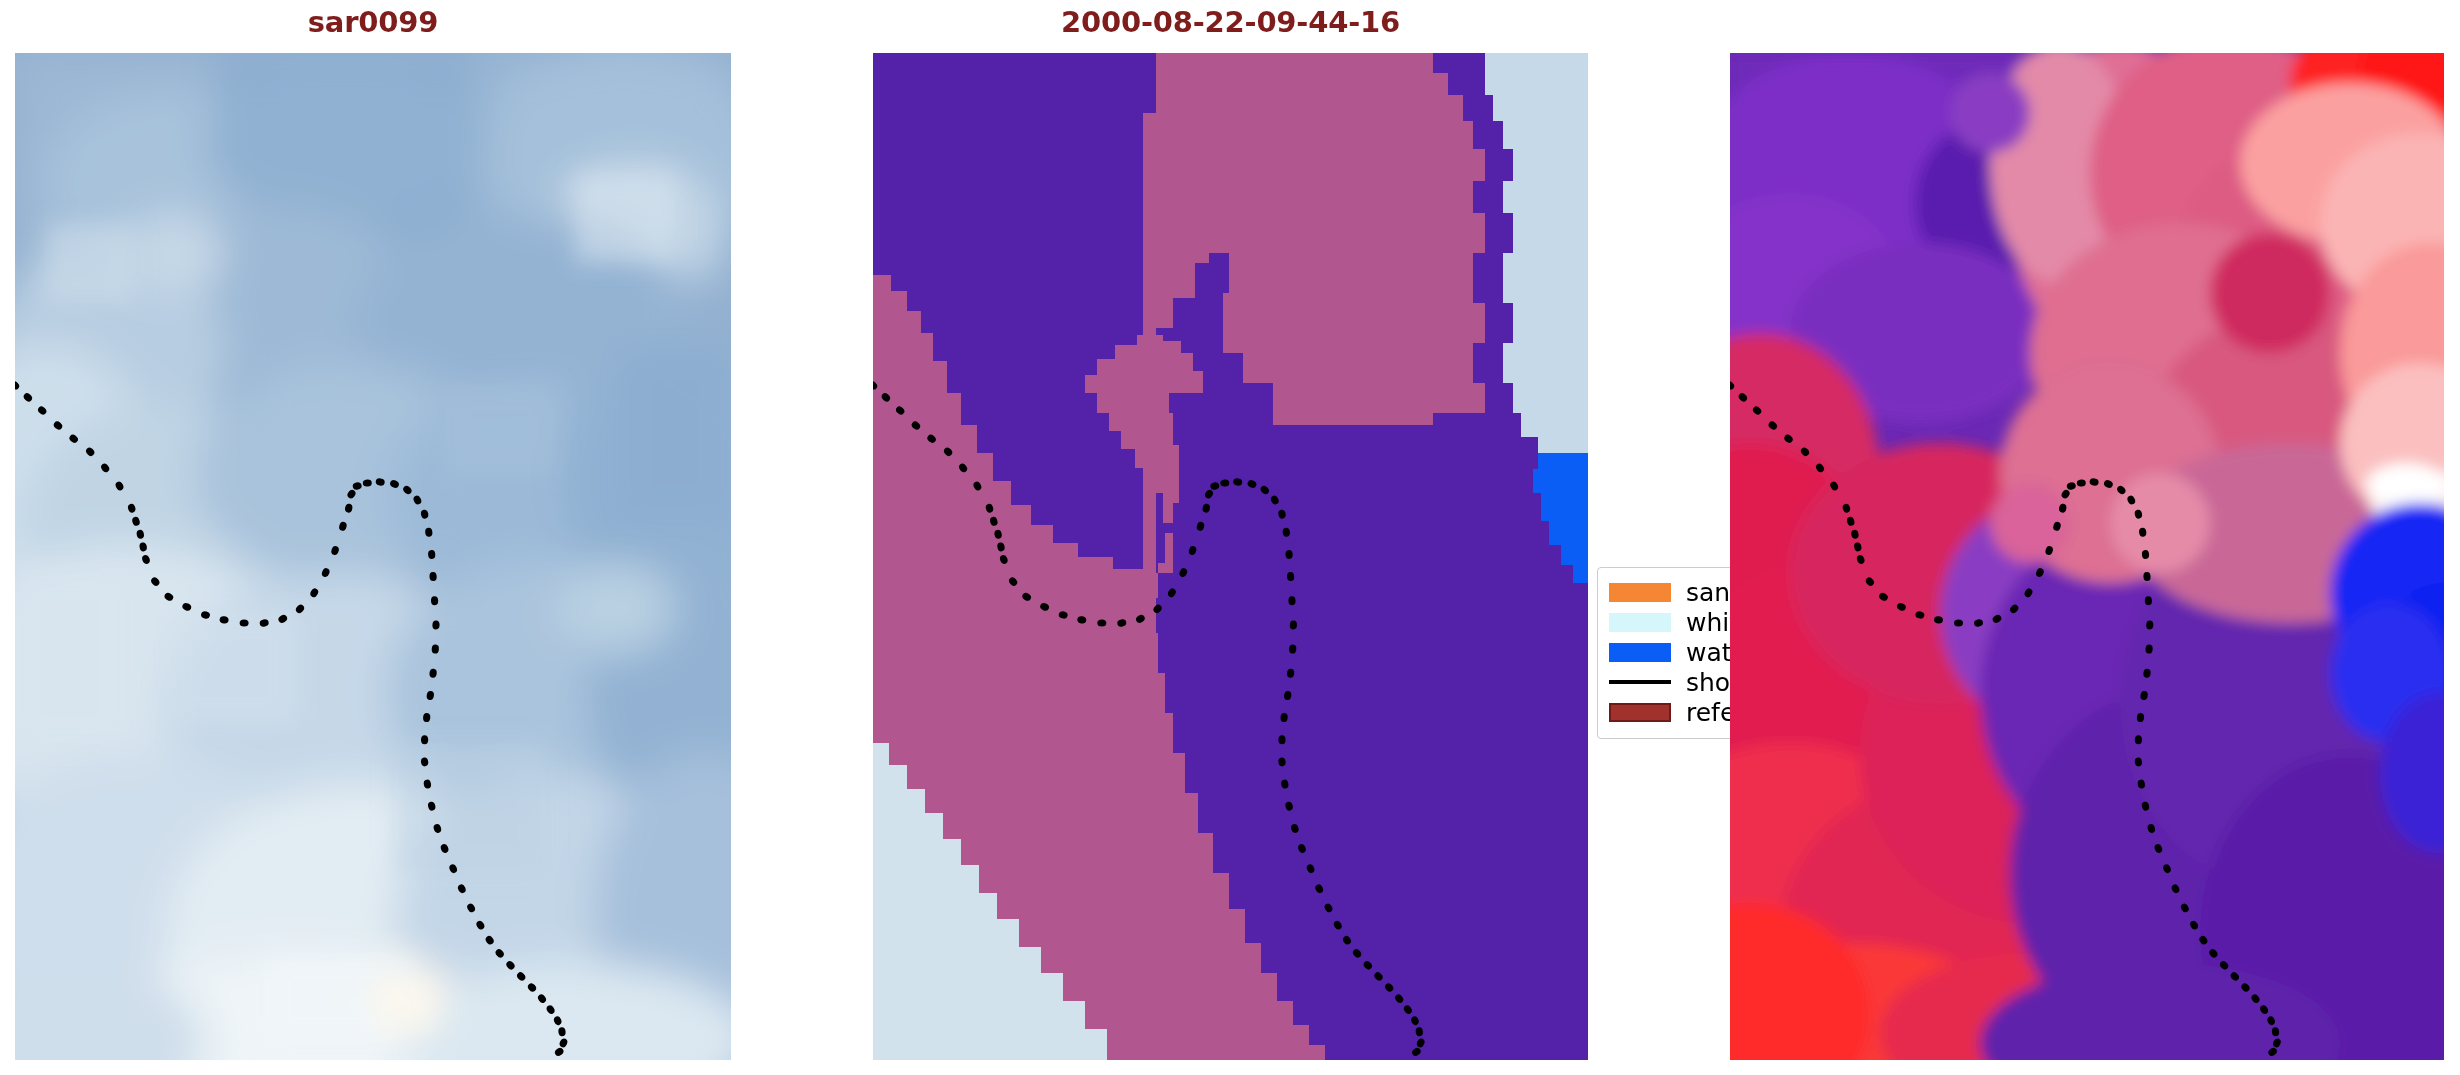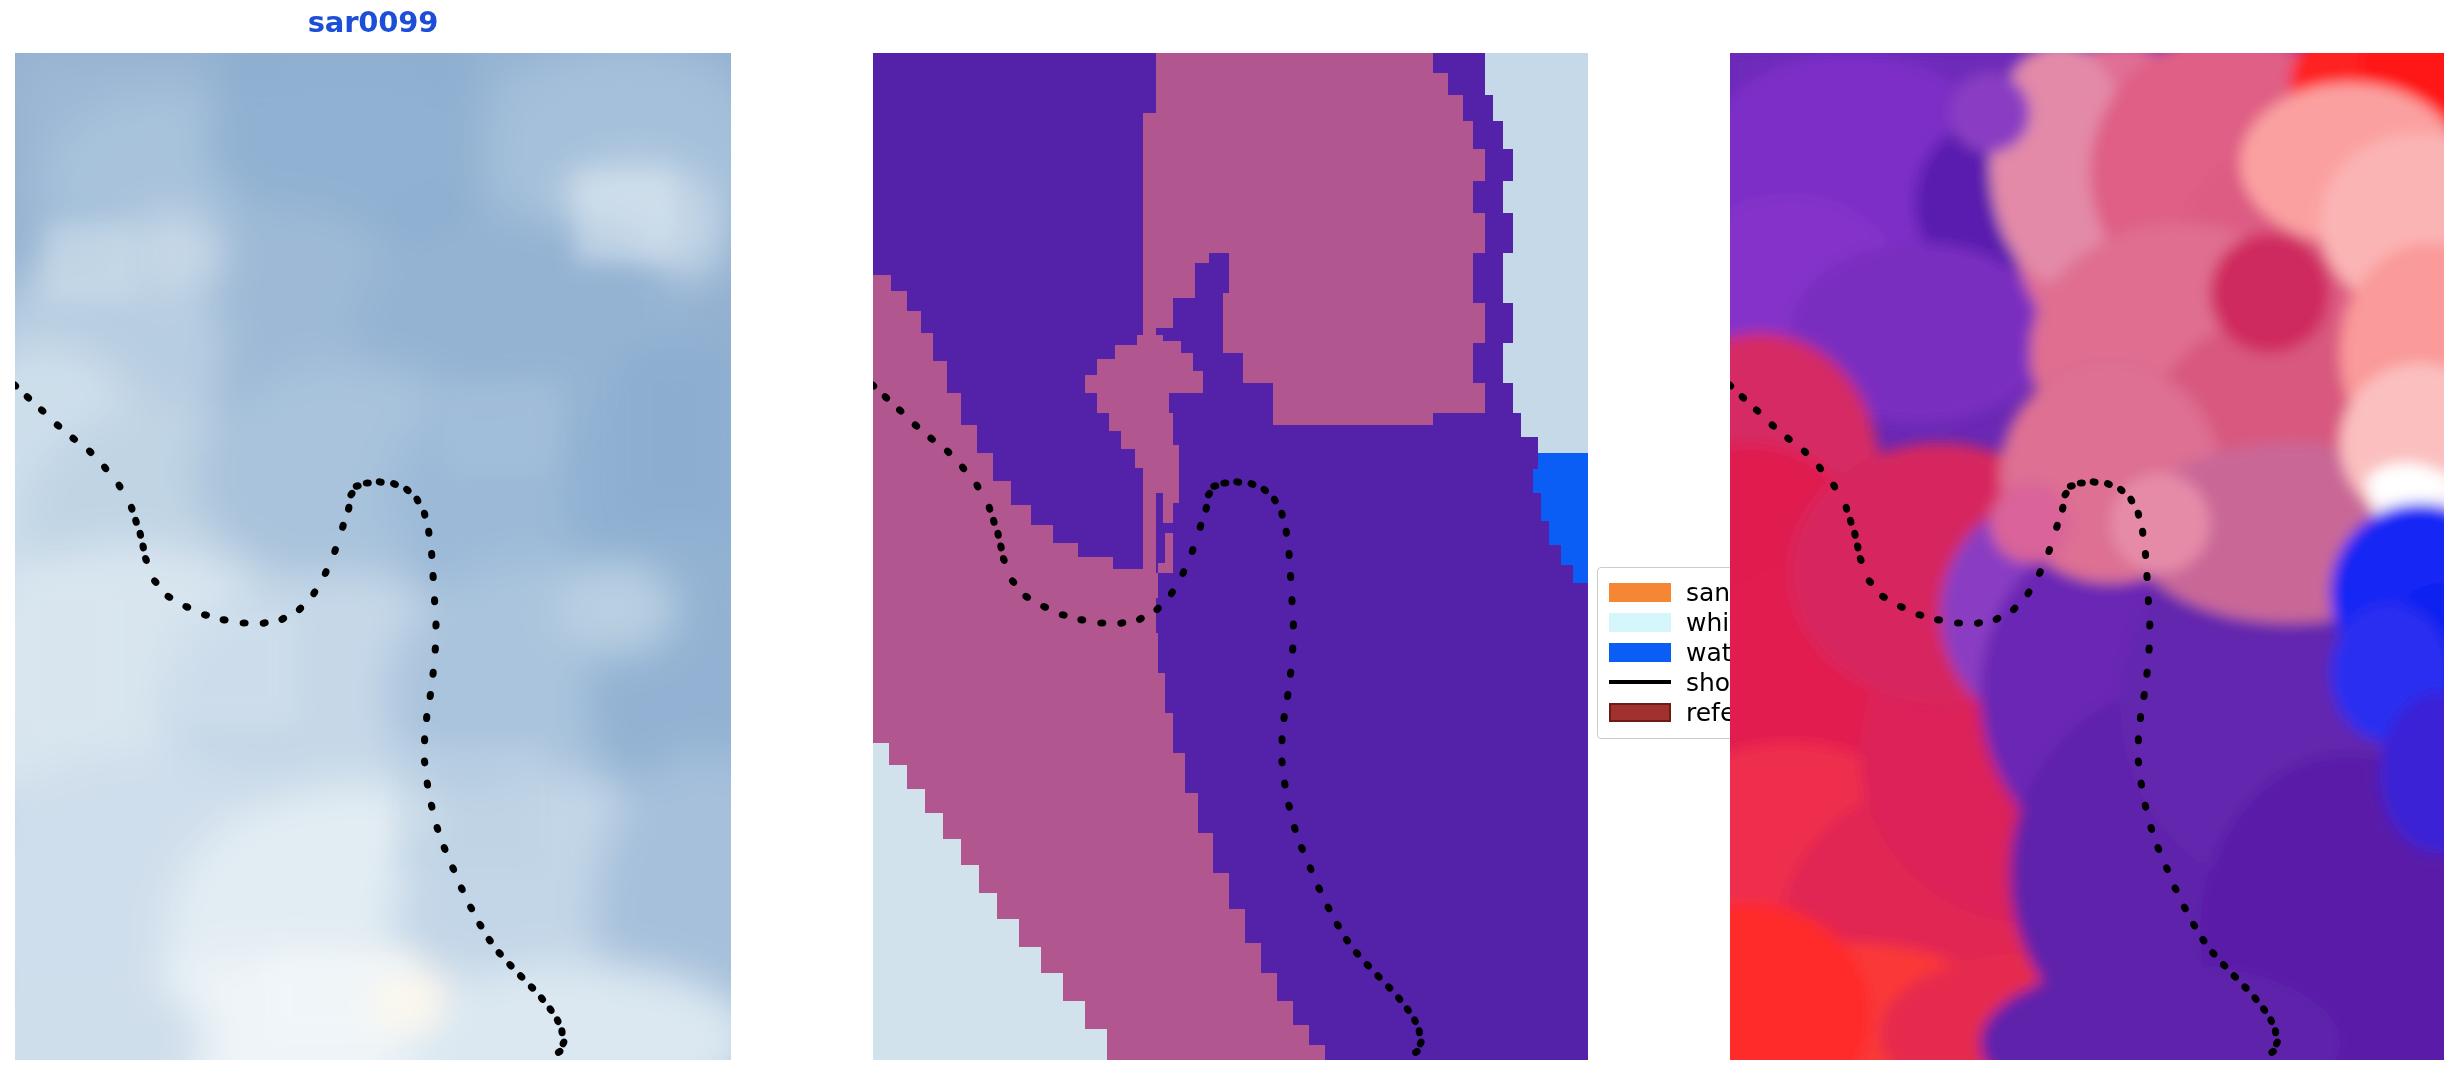--- a/index.html
+++ b/index.html
@@ -16,21 +16,21 @@
     position: absolute;
     left: 0; top: 0;
     width: 2460px; height: 1075px;
     background: #ffffff;
   }
   .panel-title {
     position: absolute;
     text-align: center;
     font-size: 29px;
     font-weight: bold;
-    color: #1d4ed8;
+    color: #7f1d1d;
     letter-spacing: -0.2px;
     line-height: 1;
     white-space: nowrap;
   }
   .axes {
     position: absolute;
     overflow: hidden;
     background: #ffffff;
   }
   .imglayer {
@@ -209,20 +209,21 @@
             <ellipse cx="535.6" cy="956.6" rx="4.50" ry="3.60" transform="rotate(57.1 535.6 956.6)" fill="#000000"></ellipse>
             <ellipse cx="542.7" cy="967.7" rx="4.50" ry="3.60" transform="rotate(68.8 542.7 967.7)" fill="#000000"></ellipse>
             <ellipse cx="547.0" cy="978.8" rx="4.50" ry="3.60" transform="rotate(82.6 547.0 978.8)" fill="#000000"></ellipse>
             <ellipse cx="548.5" cy="989.9" rx="4.50" ry="3.60" transform="rotate(115.4 548.5 989.9)" fill="#000000"></ellipse>
             <ellipse cx="544.2" cy="998.9" rx="4.50" ry="3.60" transform="rotate(144.9 544.2 998.9)" fill="#000000"></ellipse>
           </g>
       </svg>
     </div>
   </div>
 
+  <div class="panel-title" style="left:873px; top:8px; width:715px;">2000-08-22-09-44-16</div>
 
   <div class="axes" style="left:873px; top:53px; width:715px; height:1007px;">
     <div class="imglayer">
       <svg viewBox="0 0 715 1007" preserveAspectRatio="none" shape-rendering="crispEdges">
         <rect width="715" height="1007" fill="#5322a8"></rect>
 
         <path fill="#b1568f" d="
           M283,0 L283,60 L270,60 L270,1007 L283,1007
           L283,0 Z"></path>
 

